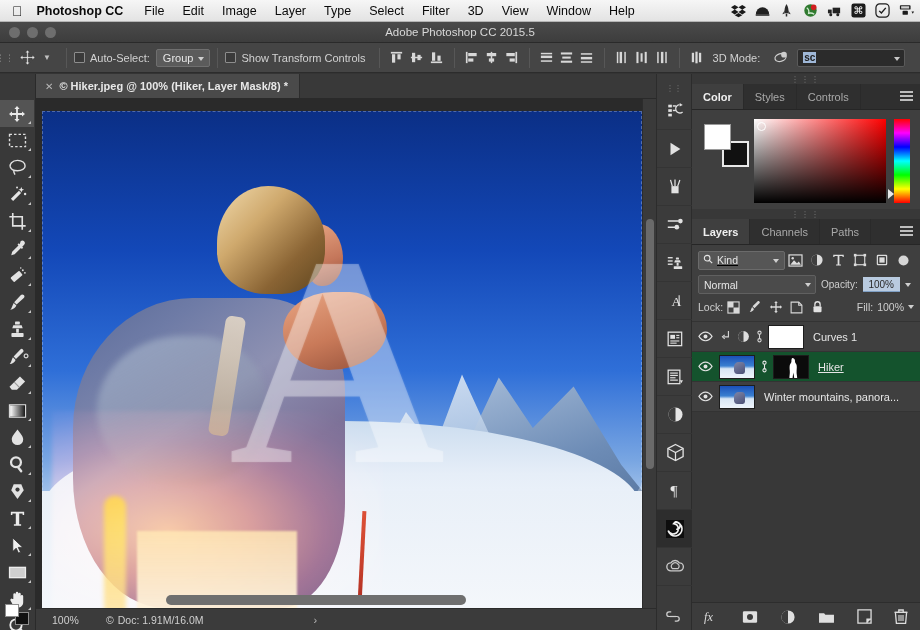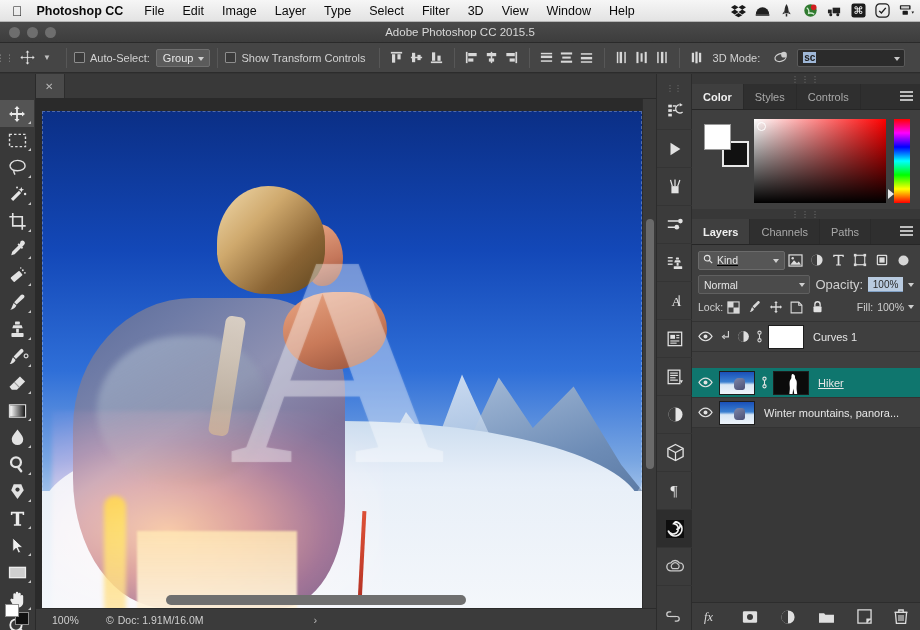--- a/index.html
+++ b/index.html
@@ -309,37 +309,37 @@
   .blendrow { display:flex; align-items:center; height: 24px; padding: 3px 6px 0; gap:5px; }
   .blendsel {
     width: 118px; height: 19px; background: #4b4b4b; border:1px solid #606060; border-radius:2px;
     display:flex; align-items:center; padding: 0 14px 0 5px; position:relative;
     font-size:10.5px; color:#e6e6e6;
   }
   .blendsel:after {
     content:""; position:absolute; right:4px; top:7px;
     border-left:3.5px solid transparent;border-right:3.5px solid transparent;border-top:4px solid #cfcfcf;
   }
-  .oplabel { font-size:13px; color:#cfcfcf; }
+  .oplabel { font-size:10px; color:#cfcfcf; }
   .opval {
     width: 37px; height: 15px; background: #b9cbe0; color:#2a2a2a;
     border-bottom: 1px solid #7f9fc4;
     font-size:10px; display:flex;align-items:center;justify-content:center;
   }
   .mini-caret { width:0;height:0;border-left:3.5px solid transparent;border-right:3.5px solid transparent;border-top:4px solid #cfcfcf;}
   .lockrow { display:flex; align-items:center; height: 22px; padding: 2px 6px 0; gap:0; font-size:10.5px; color:#cfcfcf;}
   .lock-ic { width: 21px; height: 18px; display:flex;align-items:center;justify-content:center;}
   .fillwrap { margin-left:auto; display:flex; align-items:center; gap:4px; font-size:10.5px;color:#cfcfcf;}
 
   .layerlist { margin-top: 4px; border-top: 1px solid #333; }
   .layerrow {
     display: flex; align-items: center; height: 30px;
     border-bottom: 1px solid #333; padding-left: 2px; gap: 3px;
   }
-  .layerrow.sel { background: #0f766e; margin-top: 16px; }
+  .layerrow.sel { background: #14532d; }
   .eye { width: 22px; display:flex;align-items:center;justify-content:center;}
   .lay-thumb { width: 36px; height: 24px; border: 1px solid #1d1d1d; flex:none; position:relative; overflow:hidden; }
   .th-white { background: #fff; }
   .th-mask { background: #0b0b0b; position:relative;}
   .th-photo {
     background: linear-gradient(180deg,#1a50b8 0%, #3a7fd0 45%, #d8e6f4 58%, #eef4fb 100%);
     position: relative;
   }
   .th-photo:after {
     content:""; position:absolute; left: 40%; top: 30%; width: 34%; height: 55%;
@@ -725,20 +725,21 @@
 
     <div class="swatches">
       <i class="sw-bg"></i>
       <i class="sw-fg"></i>
     </div>
   </div>
 
   <div class="tabbar">
     <div class="doctab">
       <span class="x">✕</span>
+      <span>© Hiker.jpeg @ 100% (Hiker, Layer Mask/8) *</span>
     </div>
   </div>
 
   <div class="canvaswrap">
     <div class="canvas">
       <div class="sky"></div>
       <div class="mtn"></div>
       <div class="mtn2"></div>
       <div class="mtnL"></div>
       <div class="trees"></div>

